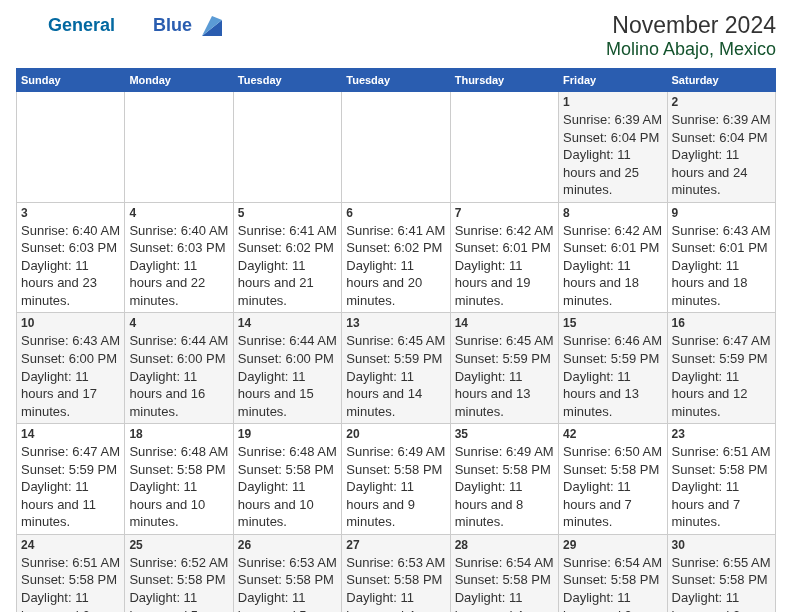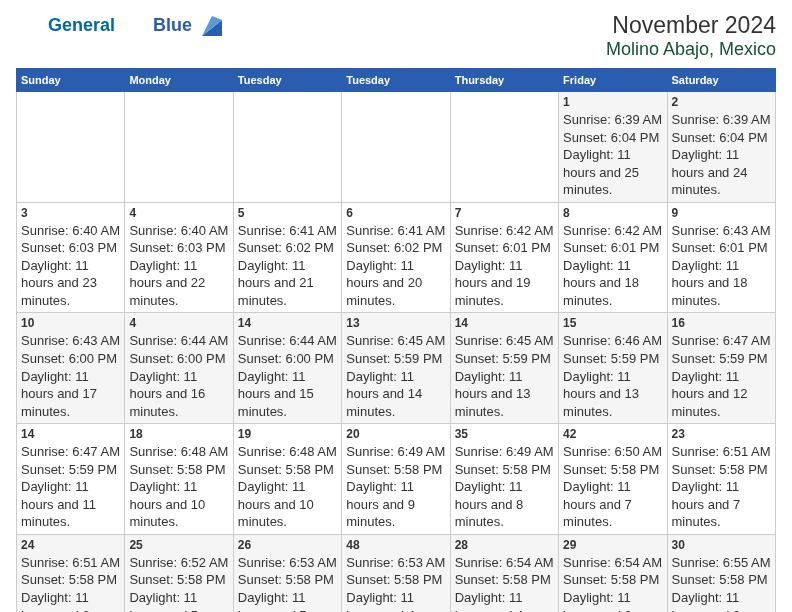--- a/index.html
+++ b/index.html
@@ -295,21 +295,21 @@
 Sunset: 5:58 PM
 Daylight: 11 hours and 5 minutes.</div>
           </td>
           <td>
             <span class="day-num">26</span>
             <div class="day-info">Sunrise: 6:53 AM
 Sunset: 5:58 PM
 Daylight: 11 hours and 5 minutes.</div>
           </td>
           <td>
-            <span class="day-num">48</span>
+            <span class="day-num">27</span>
             <div class="day-info">Sunrise: 6:53 AM
 Sunset: 5:58 PM
 Daylight: 11 hours and 4 minutes.</div>
           </td>
           <td>
             <span class="day-num">28</span>
             <div class="day-info">Sunrise: 6:54 AM
 Sunset: 5:58 PM
 Daylight: 11 hours and 4 minutes.</div>
           </td>

